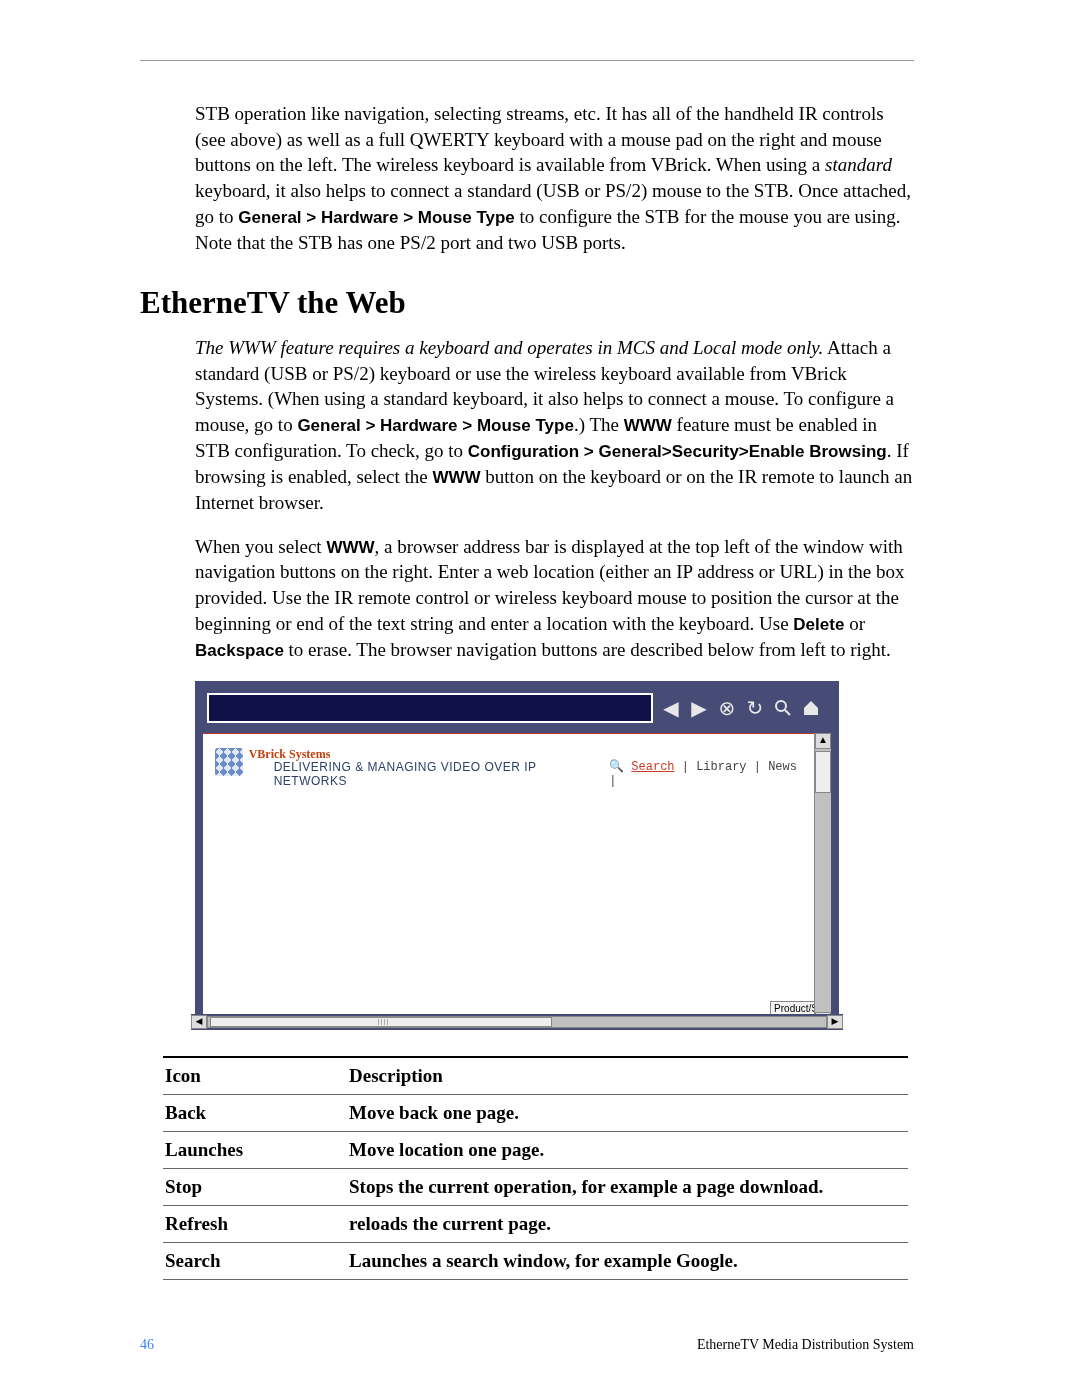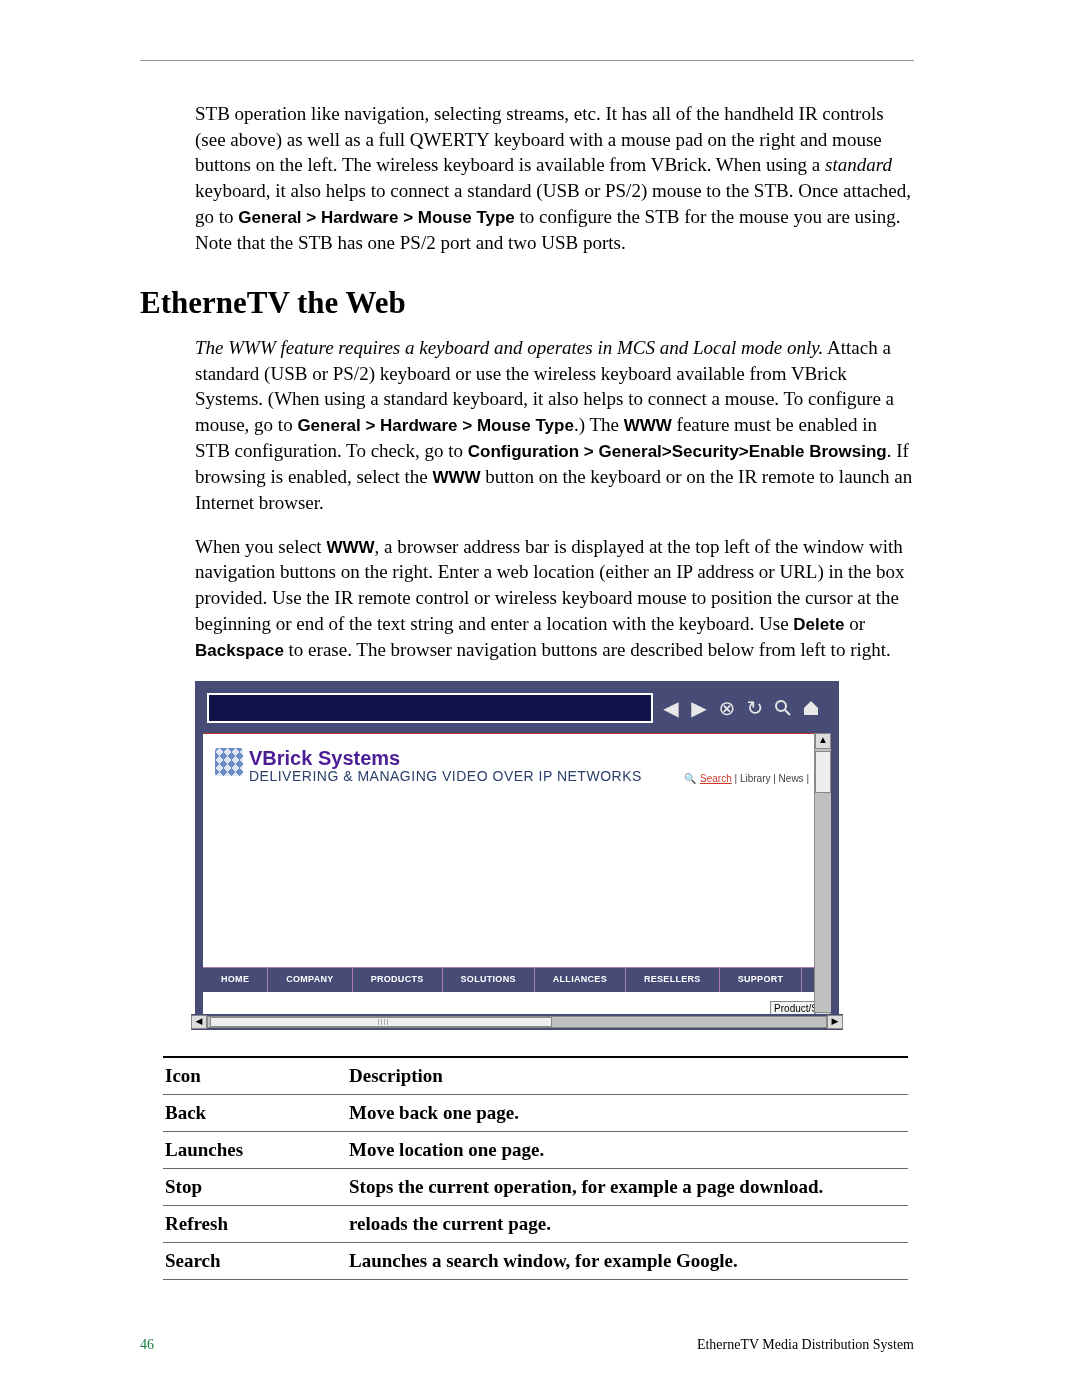--- a/index.html
+++ b/index.html
@@ -130,35 +130,36 @@
     width: 28px;
     height: 28px;
     background: linear-gradient(135deg, #6b8cc7 25%, transparent 25%),
                 linear-gradient(225deg, #6b8cc7 25%, transparent 25%),
                 linear-gradient(45deg, #6b8cc7 25%, transparent 25%),
                 linear-gradient(315deg, #6b8cc7 25%, #e0e6f0 25%);
     background-size: 8px 8px;
     border-radius: 3px;
   }
   .brand-text .title {
-    font-family: Liberation Sans, sans-serif;
-    font-size: 20px;
-    font-weight: bold;
-    color: #4c1d95;
+    font-family: Liberation Serif, serif;
+    font-size: 12px;
+    font-weight: bold;
+    color: #c2410c;
     line-height: 1;
   }
   .brand-text .tag {
     font-family: Arial, sans-serif;
-    font-size: 14px;
+    font-size: 12px;
     letter-spacing: 0.5px;
     color: #2c406a;
+    margin-left: 25px;
   }
   .brand-right {
-    font-family: Liberation Sans, sans-serif;
-    font-size: 10px;
+    font-family: Liberation Mono, monospace;
+    font-size: 12px;
     color: #444;
   }
   .brand-right .red {
     color: #cc3a2a;
     text-decoration: underline;
   }
   .nav-strip {
     position: absolute;
     left: 0;
     right: 0;
@@ -261,21 +262,21 @@
   
   .footer {
     position: absolute;
     bottom: 44px;
     left: 140px;
     right: 140px;
     display: flex;
     justify-content: space-between;
     font-size: 14px;
   }
-  .footer .pagenum { color: #15803d; }
+  .footer .pagenum { color: #3b82f6; }
 </style>
 </head>
 <body>
 
 <div class="page">
   <div class="top-rule"></div>
 
   <p class="body-text">
     <span>STB operation like navigation, selecting streams, etc. It has all of the handheld IR controls (see above) as well as a full QWERTY keyboard with a mouse pad on the right and mouse buttons on the left. The wireless keyboard is available from VBrick. When using a </span><span class="italic">standard</span><span> keyboard, it also helps to connect a standard (USB or PS/2) mouse to the STB. Once attached, go to </span><span class="sans-bold">General &gt; Hardware &gt; Mouse Type</span><span> to configure the STB for the mouse you are using. Note that the STB has one PS/2 port and two USB ports.</span>
   </p>
@@ -318,29 +319,20 @@
           <div class="brand-text">
             <div class="title">VBrick Systems</div>
             <div class="tag">DELIVERING &amp; MANAGING VIDEO OVER IP NETWORKS</div>
           </div>
         </div>
         <div class="brand-right">
           <span style="color:#cc3a2a;">🔍 </span><span class="red">Search</span><span> | Library | News |</span>
         </div>
       </div>
 
-      <div class="nav-strip">
-        <div>HOME</div>
-        <div>COMPANY</div>
-        <div>PRODUCTS</div>
-        <div>SOLUTIONS</div>
-        <div>ALLIANCES</div>
-        <div>RESELLERS</div>
-        <div>SUPPORT</div>
-      </div>
       <div class="productsc">Product/Sc</div>
 
       <div class="vscroll">
         <div class="arrow">▲</div>
         <div class="thumb"></div>
         <div class="arrow bot">▼</div>
       </div>
     </div>
     <div class="hscroll">
       <div class="harrow">◀</div>

